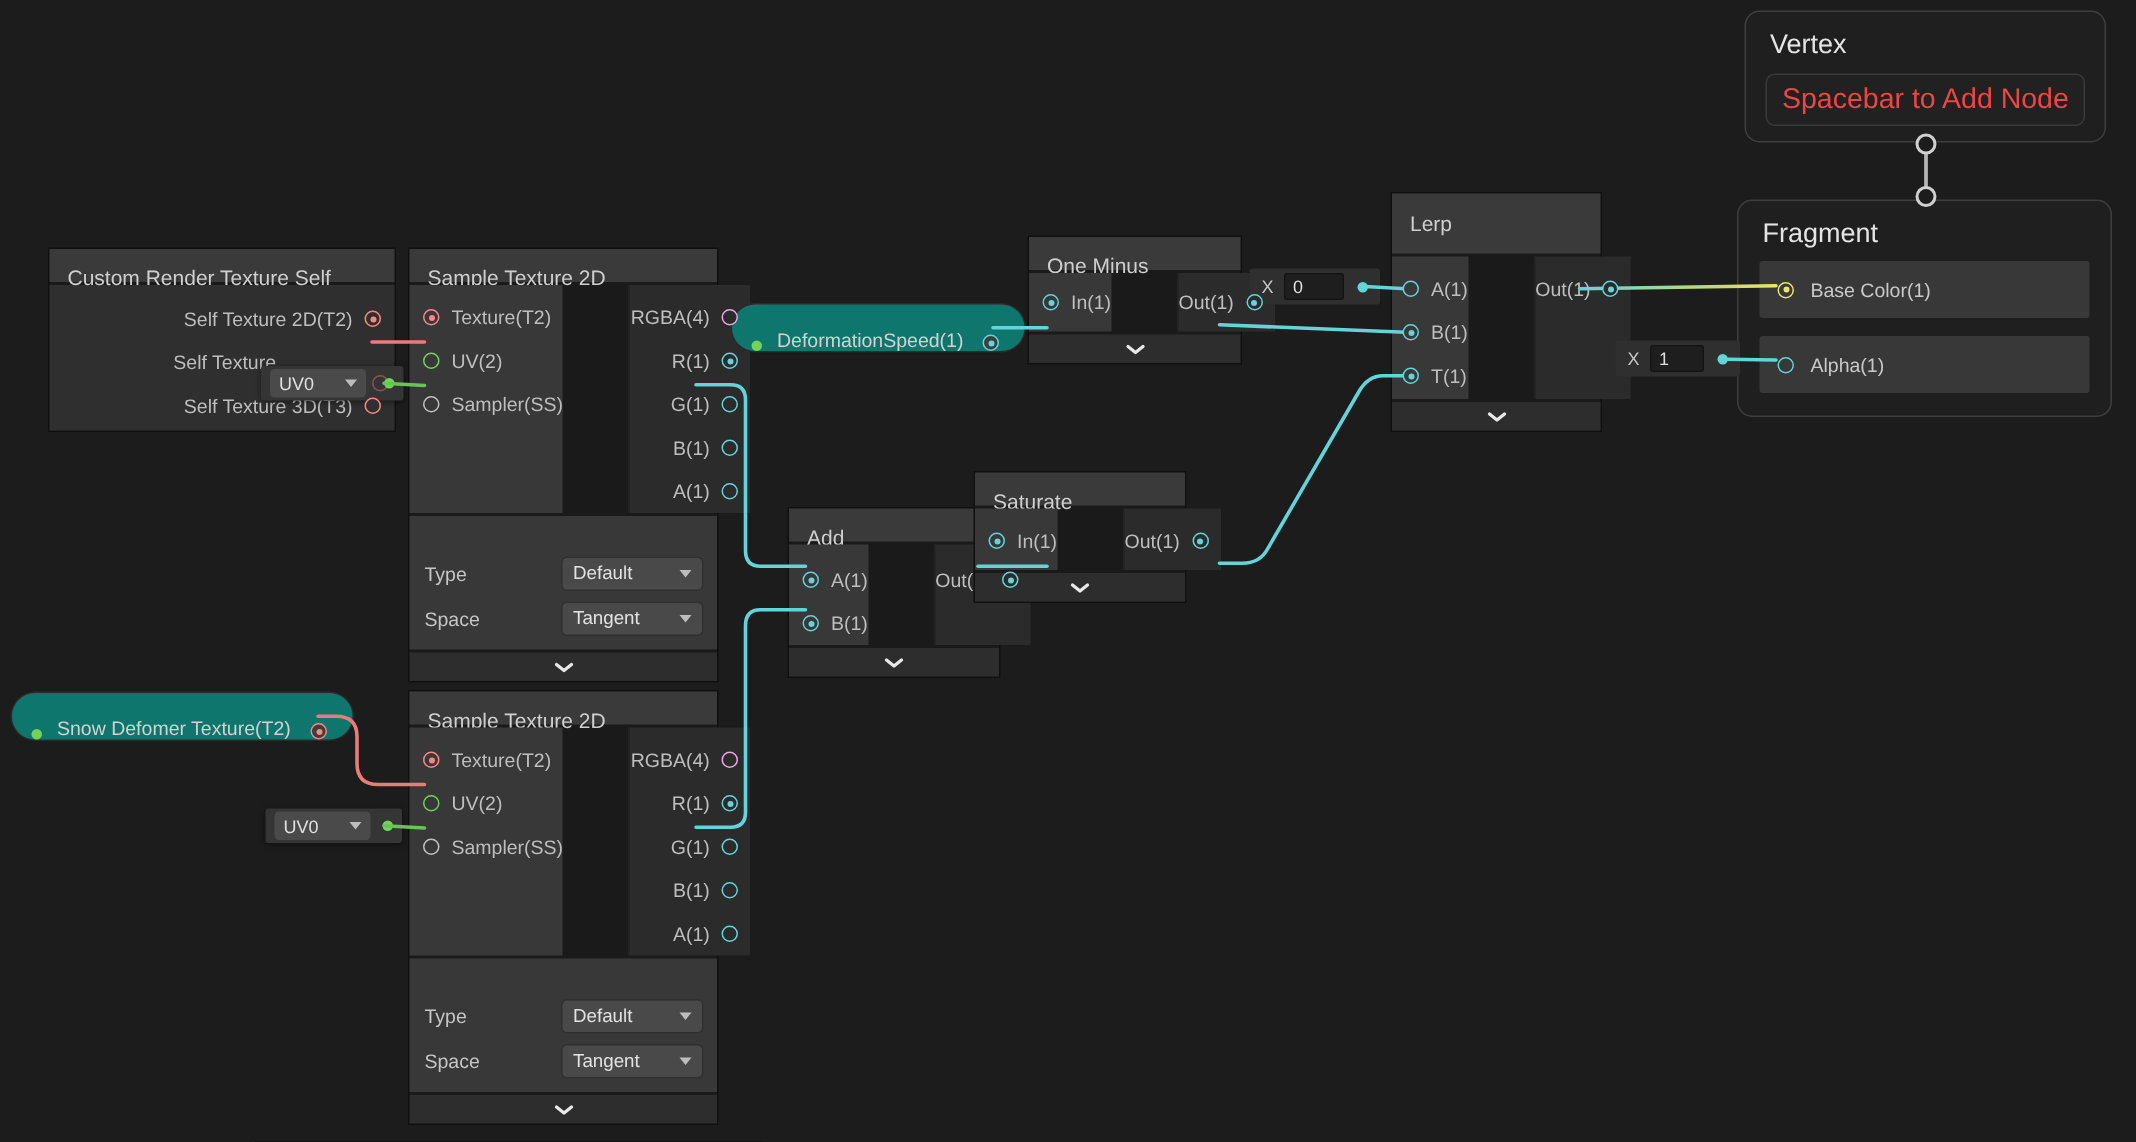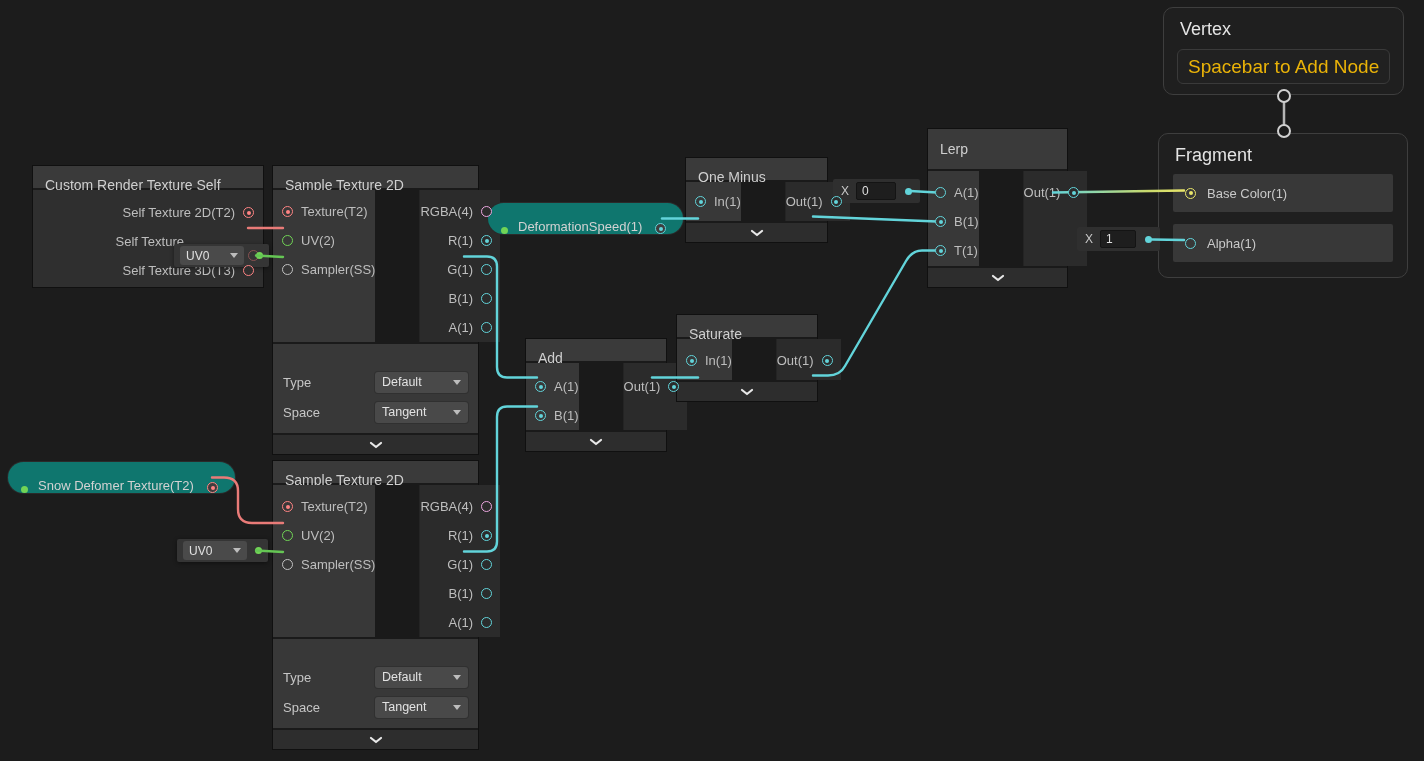--- a/index.html
+++ b/index.html
@@ -66,21 +66,21 @@
   .cdot{width:7px;height:7px;min-width:7px;border-radius:50%;background:#62D4DA;margin-left:9px;}
   
   .bignode{position:absolute;background:#1F1F1F;border:1px solid #3E3E3E;border-radius:10px;
            box-sizing:border-box;}
   .bigtitle{font-size:18px;color:#E4E4E4;padding:11px 16px 9px;}
   .frag-row{margin:0 14px 12px;height:38px;background:#383838;border-radius:2px;display:flex;
             align-items:center;}
   .frag-row .port{margin-left:12px;}
   .frag-row .plabel{margin-left:11px;color:#C9C9C9;}
   .vertex-box{margin:0 13px;height:33px;border:1px solid #3A3A3A;border-radius:6px;background:#212121;
-              display:flex;align-items:center;padding-left:10px;font-size:19px;color:#eab308;}
+              display:flex;align-items:center;padding-left:10px;font-size:19px;color:#ef4444;}
   .wires{position:absolute;left:0;top:0;pointer-events:none;}
 </style>
 </head>
 <body>
 
 <div class="canvas">
 
   <div class="node" style="left:33px;top:166px;width:230px;">
     <div class="ntitle">Custom Render Texture Self</div>
     <div class="gap"></div>
@@ -298,21 +298,21 @@
       </div>
     </div>
     <div class="gap"></div>
     <div class="collapse">
       <svg width="14" height="8">
           <polyline points="2,2 7,6 12,2" fill="none" stroke="#E8E8E8" stroke-width="2.2" stroke-linecap="round" stroke-linejoin="round"></polyline>
         </svg>
     </div>
   </div>
 
-  <div class="node" style="left:677px;top:315px;width:140px;">
+  <div class="node" style="left:650px;top:315px;width:140px;">
     <div class="ntitle">Saturate</div>
     <div class="gap"></div>
     <div class="nbody" style="height:41px;">
       <div class="incol" style="width:63px;padding-top:7px;box-sizing:border-box;">
         <div class="prow">
           <span class="port connected c-cyan p-in m-in">
               <span class="dotc"></span>
             </span>
           <span class="plabel">In(1)</span>
         </div>

